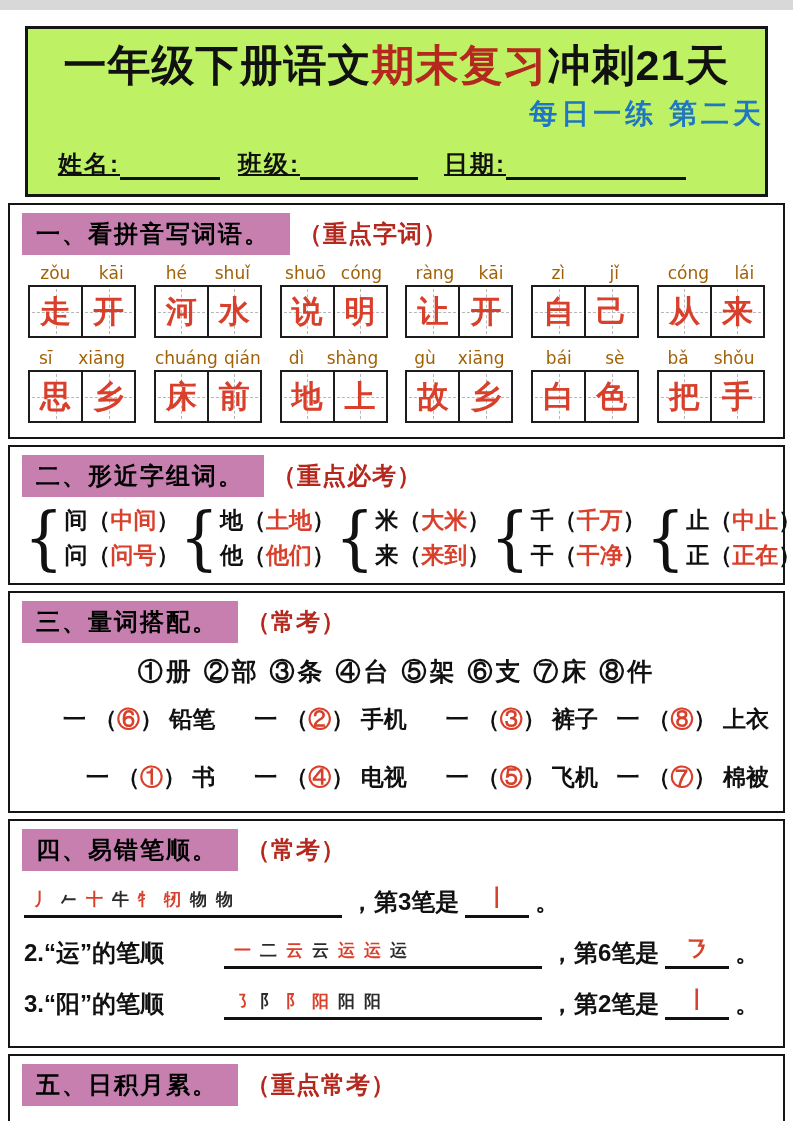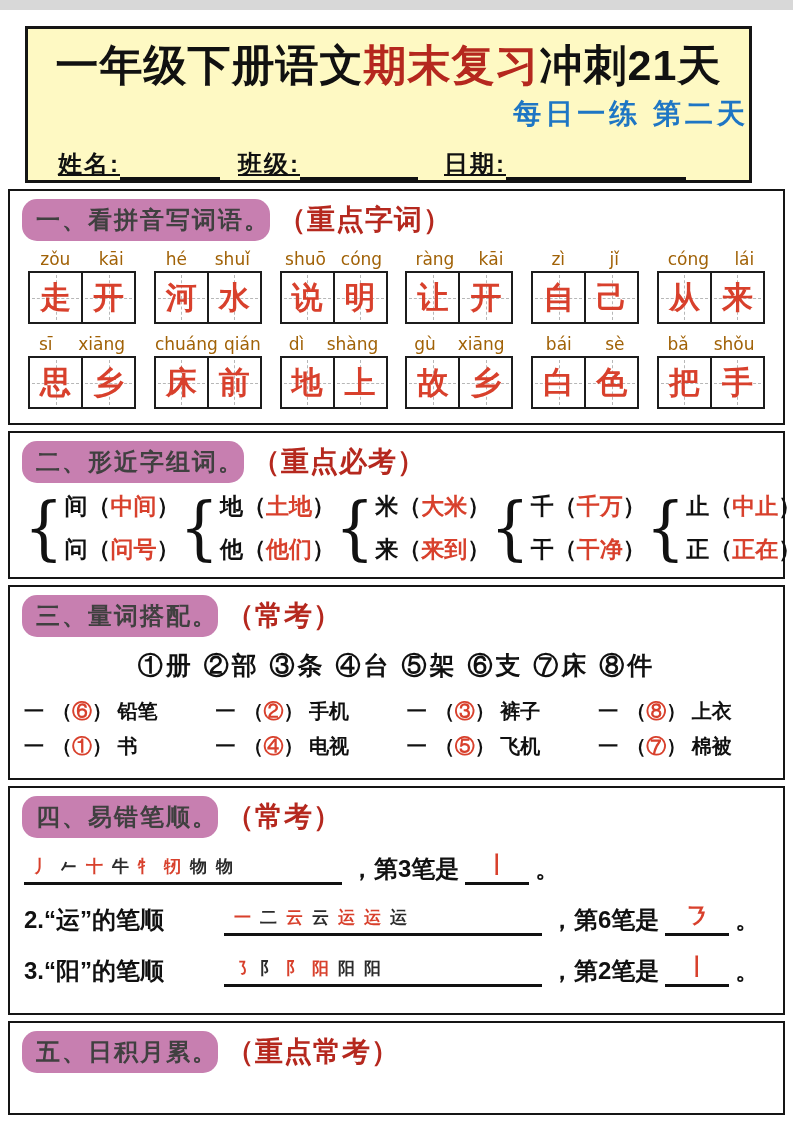--- a/index.html
+++ b/index.html
@@ -4,22 +4,22 @@
 <style>
   html,body{margin:0;padding:0;}
   body{
     width:793px;height:1121px;overflow:hidden;background:#ffffff;
     font-family:"Liberation Sans",sans-serif;color:#111;
     -webkit-font-smoothing:antialiased;
   }
   .topband{height:10px;background:#d8d8d8;}
   
   .headerbox{
-    margin:16px 41px 6px 25px;border:3px solid #151515;background:#fef9c3;
-    padding:12px 0 0 0;
+    margin:16px 25px 6px 25px;border:3px solid #151515;background:#bef264;
+    padding:12px 0 14px 0;
   }
   .title{
     text-align:center;font-size:43px;font-weight:800;letter-spacing:1px;
     line-height:1.12;white-space:nowrap;
   }
   .title .hl{color:var(--redtitle);}
   .subtitle{
     text-align:right;font-size:28px;font-weight:800;margin-top:6px;
     color:var(--blue);letter-spacing:4px;
   }
@@ -31,25 +31,25 @@
   .b-name{width:100px;margin-right:18px;}
   .b-class{width:118px;margin-right:26px;}
   .b-date{width:180px;}
   
   .sec{
     margin:6px 8px;border:2.5px solid #151515;background:#fff;
     padding:8px 12px 10px 12px;
   }
   .sechead{display:flex;align-items:center;margin-bottom:2px;}
   .pill{
-    background:var(--pink);color:#404040;font-weight:800;font-size:24px;
-    padding:5px 0 5px 14px;letter-spacing:2px;white-space:nowrap;border-radius:15px;
+    background:var(--pink);color:#000000;font-weight:800;font-size:24px;
+    padding:5px 20px 5px 14px;letter-spacing:2px;white-space:nowrap;
   }
   .tag{
-    color:var(--redtitle);font-size:28px;font-weight:700;margin-left:8px;
+    color:var(--redtitle);font-size:24px;font-weight:700;margin-left:8px;
     letter-spacing:1px;white-space:nowrap;
   }
   
   .s1row{display:flex;justify-content:space-between;padding:6px 6px 4px 6px;}
   .word{display:flex;flex-direction:column;align-items:center;}
   .pinyin{
     display:flex;width:100%;justify-content:space-around;gap:4px;
     font-size:17px;color:#a16207;margin-bottom:2px;
     font-family:"DejaVu Sans",sans-serif;white-space:nowrap;
   }
@@ -71,31 +71,31 @@
     position:relative;z-index:1;color:var(--redans);font-size:31px;
     font-weight:700;font-family:"DejaVu Serif",serif;
   }
   
   .s2row{display:flex;justify-content:space-between;padding:6px 0 2px 2px;}
   .group{display:flex;align-items:center;}
   .brace{
     font-size:62px;font-weight:400;line-height:0.9;margin-right:1px;
     transform:scaleY(1.12);font-family:"DejaVu Serif",serif;
   }
-  .glines{display:flex;flex-direction:column;gap:12px;font-size:23px;font-weight:600;}
+  .glines{display:flex;flex-direction:column;gap:4px;font-size:23px;font-weight:600;}
   .gline{white-space:nowrap;letter-spacing:0px;}
   .gans{color:var(--redans);}
   
   .bank{
     text-align:center;font-size:25px;font-weight:600;letter-spacing:3px;
     margin:12px 0 14px 0;
   }
   .s3grid{
     display:grid;grid-template-columns:1.12fr 1.12fr 1.12fr 1fr;
-    row-gap:8px;font-size:20px;font-weight:600;padding:2px 2px 8px 2px;
+    row-gap:27px;font-size:23px;font-weight:600;padding:2px 2px 8px 2px;text-align:right;
   }
   .s3item{white-space:nowrap;}
   .s3num{color:var(--redans);}
   .s3dash{margin-right:8px;}
   
   .s4item{
     display:flex;align-items:flex-end;font-size:24px;font-weight:600;
     margin:12px 0 16px 2px;white-space:nowrap;
   }
   .s4label{flex:0 0 200px;}

